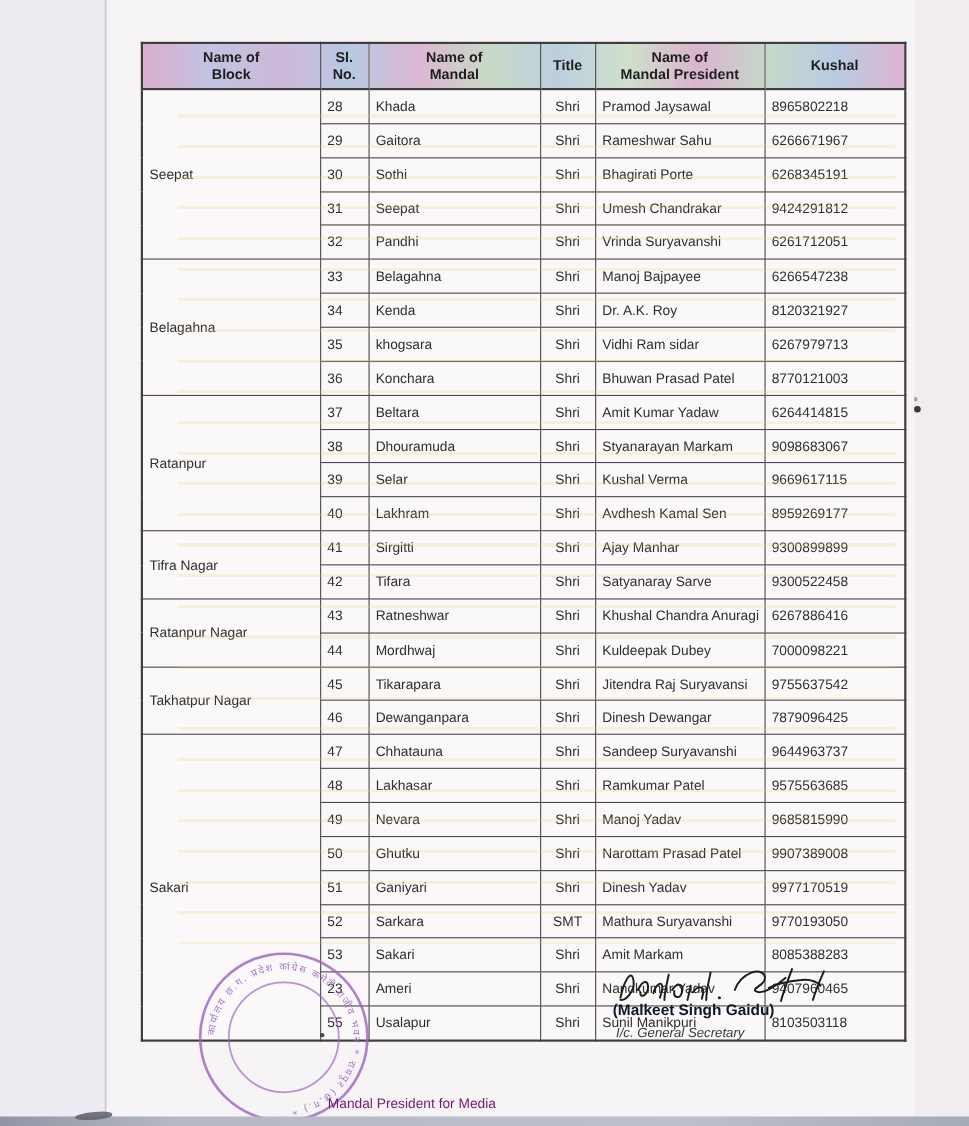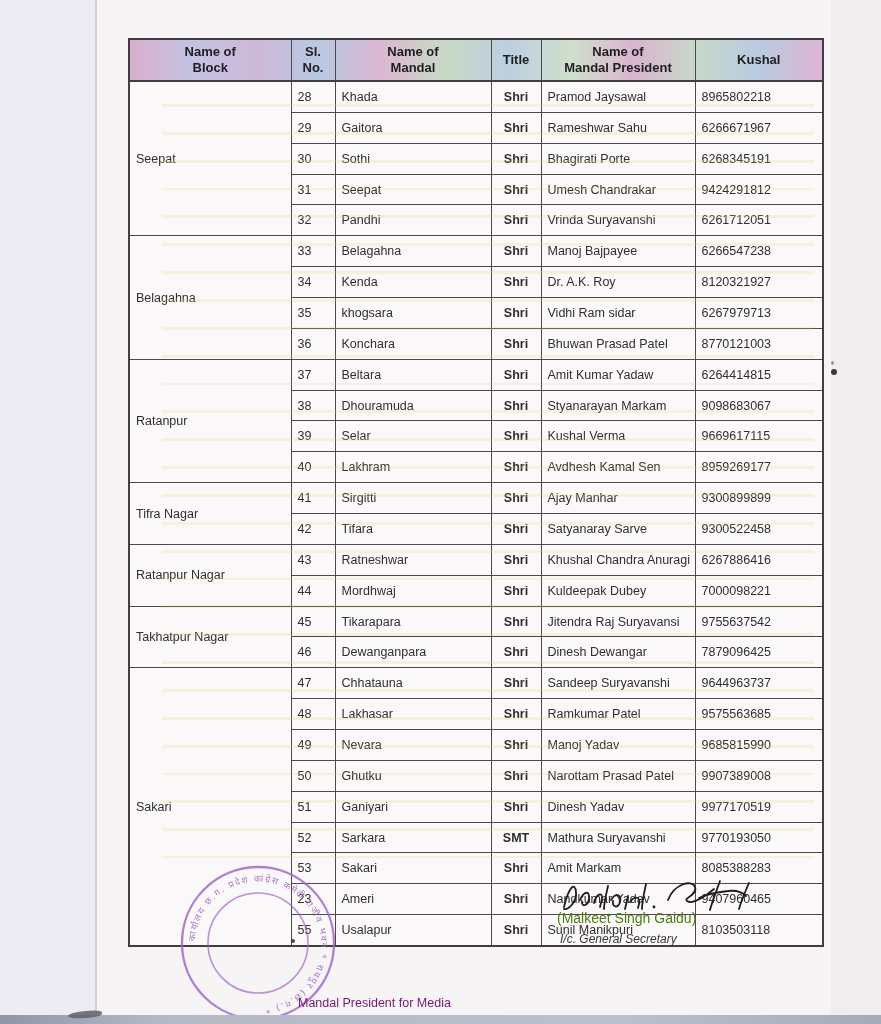--- a/index.html
+++ b/index.html
@@ -32,38 +32,38 @@
     height:40px;font-size:13px;font-weight:bold;color:#1f1d20;
     text-align:center;white-space:pre-line;line-height:1.25;
     border-bottom:2px solid #413e42;padding:0 2px;
   }
   table.doc tbody td{
     height:27.86px;font-size:12.5px;color:#302e30;
     padding:1px 6px;background:#faf8f8;vertical-align:middle;
   }
   td.block{vertical-align:top;padding-top:7px;background:#f8f6f6;}
   td.c-sl{padding:1px 2px;}
-  td.c-title{text-align:center;padding:1px 2px;font-weight:bold;}
+  td.c-title{text-align:center;padding:1px 2px;}
   td.c-mobile{text-align:left;}
   td.c-mandal, td.c-president{text-align:left;}
 
   .streaks{position:absolute;left:162px;top:79px;width:652px;height:779px;
     pointer-events:none;
     background:repeating-linear-gradient(180deg,
       rgba(0,0,0,0) 0px, rgba(0,0,0,0) 25px,
       rgba(231,204,112,.20) 25px, rgba(231,204,112,.20) 27.86px);}
 
   
   .stamp{position:absolute;left:176px;top:861px;width:164px;height:164px;}
   .stamp svg{display:block;}
 
   
   .sig-ink{position:absolute;left:556px;top:876px;width:212px;height:40px;}
   .sig-name{position:absolute;left:557px;top:910px;width:230px;
-    font-size:14px;font-weight:normal;color:#4d7c0f;}
+    font-size:14px;font-weight:bold;color:#0f172a;}
   .sig-role{position:absolute;left:560px;top:932px;width:220px;
     font-size:12px;font-style:italic;color:#3a383c;}
 
   
   .footer-title{position:absolute;left:298px;top:996px;font-size:12.5px;color:#701a75;}
   .footer-page{position:absolute;left:736px;top:995px;font-size:12.5px;color:#3d3b3e;margin-top:26px;}
 
   
   .speck-dark{position:absolute;left:831px;top:369px;width:6px;height:6px;
     background:#3b3734;border-radius:50%;}

